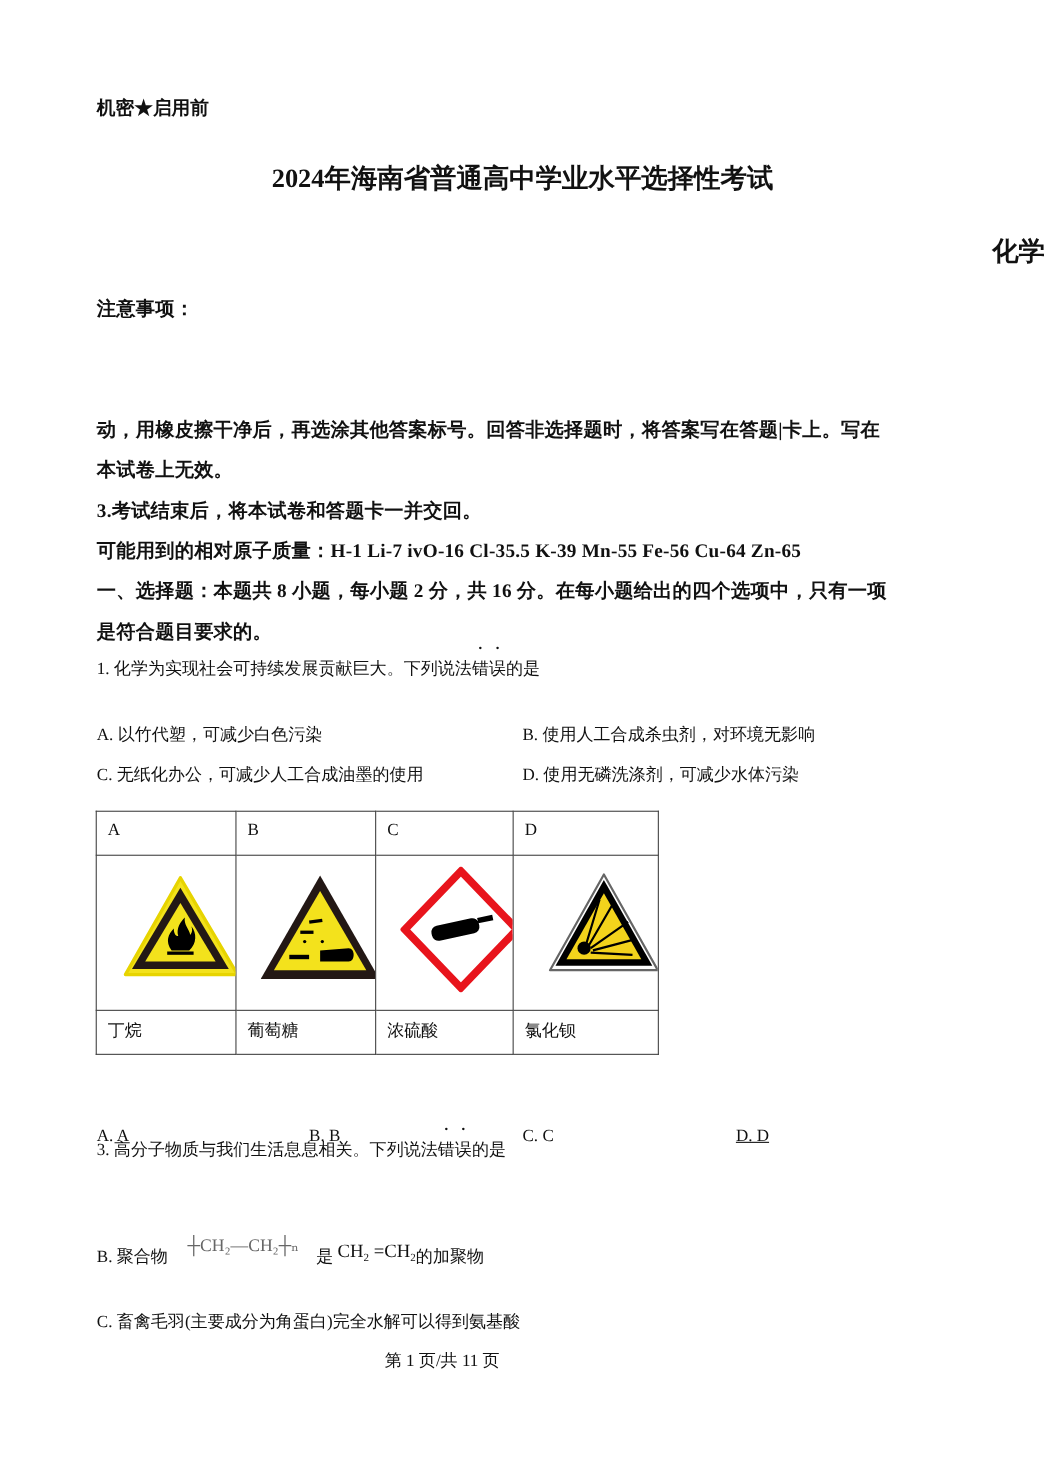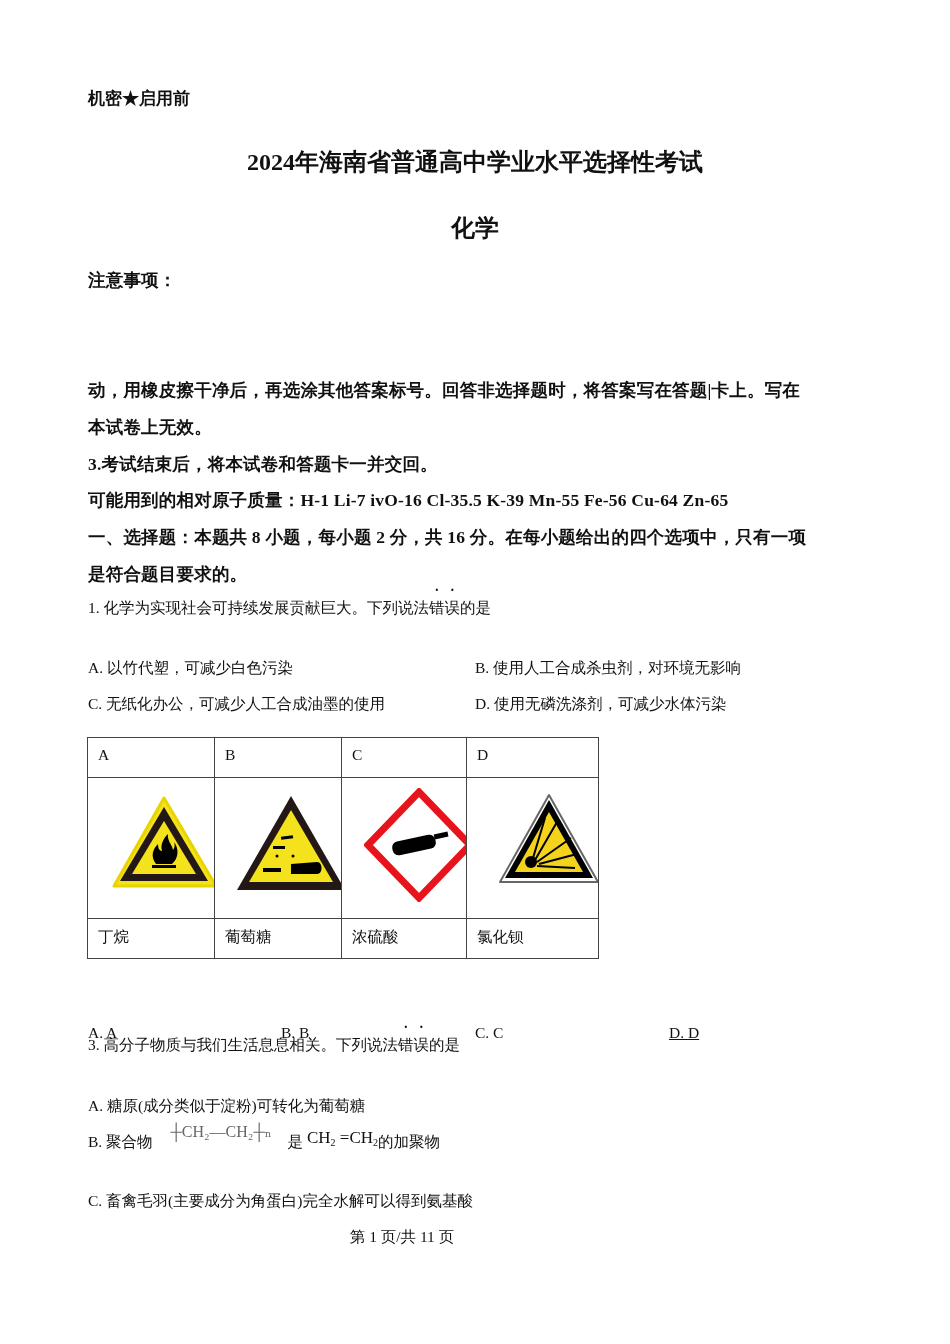--- a/index.html
+++ b/index.html
@@ -3,21 +3,21 @@
 <meta charset="utf-8">
 <style>
   html, body { margin: 0; padding: 0; background: #ffffff; }
   body { width: 950px; height: 1344px; position: relative; overflow: hidden; color: #111; }
   .page { position: absolute; left: 0; top: 0; width: 950px; height: 1344px; }
   .serif { font-family: "Liberation Serif", "DejaVu Serif", serif; }
   .abs { position: absolute; white-space: nowrap; }
 
   .secret { left: 88px; top: 87px; font-size: 17px; font-weight: bold; }
   .title { left: 0; width: 950px; text-align: center; top: 146px; font-size: 24px; font-weight: bold; }
-  .subject { left: 0; width: 950px; text-align: center; top: 212px; font-size: 24px; font-weight: bold; }
+  .subject { left: 0; width: 950px; text-align: right; top: 212px; font-size: 24px; font-weight: bold; }
 
   .note { left: 88px; font-size: 17.5px; font-weight: bold; letter-spacing: 0.2px; }
 
   .q { left: 88px; font-size: 15.5px; }
   .opt { font-size: 15.5px; margin-top: 24px; }
   .emph { position: relative; display: inline-block; }
   .emph::before { content: "·"; position: absolute; top: -15px; left: 50%; transform: translateX(-50%); font-size: 14px; font-weight: bold; }
 
   table.signs { position: absolute; left: 87px; top: 737px; border-collapse: collapse; font-size: 15.5px; }
   table.signs td { border: 1.5px solid #444; padding: 0; vertical-align: top; }
@@ -115,21 +115,20 @@
     </table>
 
   <div class="abs opt" style="left:88px; top:1000px;">A. A</div>
   <div class="abs opt" style="left:281px; top:1000px;">B. B</div>
   <div class="abs opt" style="left:475px; top:1000px;">C. C</div>
   <div class="abs opt" style="left:669px; top:1000px;text-decoration:underline;">D. D</div>
 
   <div class="abs q" style="top:1035px;">
     <span>3. 高分子物质与我们生活息息相关。下列说法</span><span class="emph">错</span><span class="emph">误</span><span>的是</span>
   </div>
-  <div class="abs opt" style="left:88px; top:1072px;">A. 糖原(成分类似于淀粉)可转化为葡萄糖</div>
 
   <div class="abs opt" style="left:88px; top:1108px;">
     <span>B. 聚合物</span>
     <span class="poly" style="margin-left:14px; position:relative; top:-10px;">┼CH₂—CH₂┼ₙ</span>
     <span style="margin-left:12px;">是</span>
     <span style="font-size:17px; position:relative; top:-4px;"><span>CH</span><span class="sub">2</span><span> =CH</span><span class="sub">2</span></span><span>的加聚物</span>
   </div>
 
   <div class="abs opt" style="left:88px; top:1167px;">C. 畜禽毛羽(主要成分为角蛋白)完全水解可以得到氨基酸</div>
 

